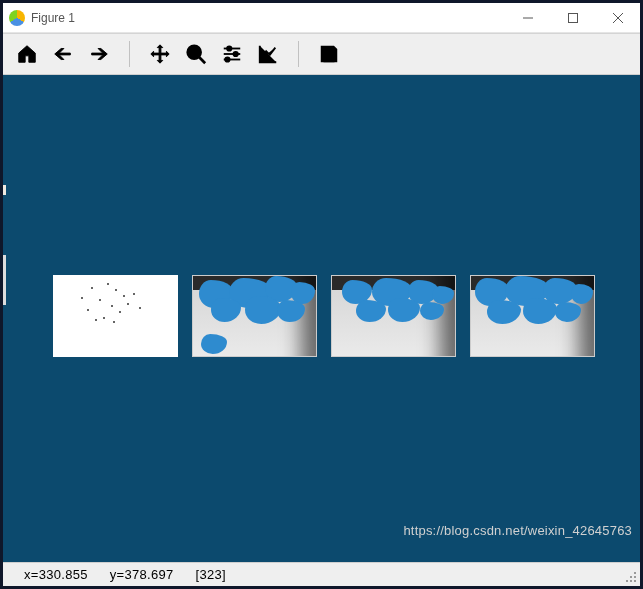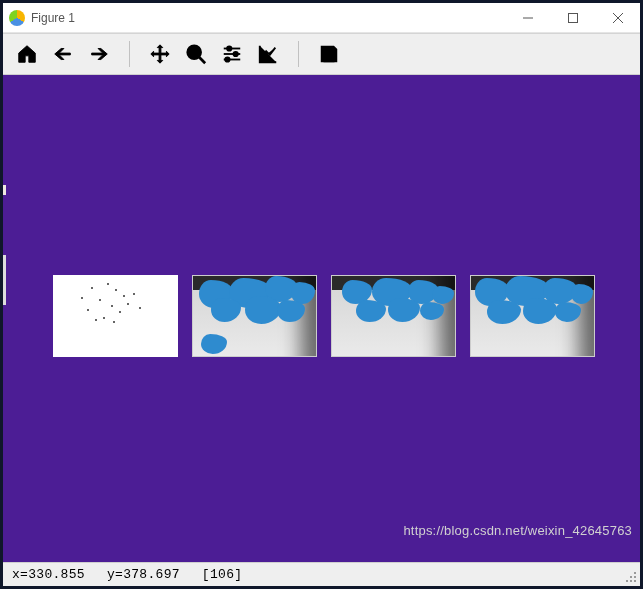--- a/index.html
+++ b/index.html
@@ -14,30 +14,30 @@
   .win-btn { width: 45px; height: 30px; display: flex; align-items: center; justify-content: center; color: #555; font-family: inherit; }
   .win-btn svg { width: 10px; height: 10px; stroke: #555; stroke-width: 1; fill: none; }
 
   
   .toolbar { height: 42px; background: #efefef; border-top: 1px solid #d4d4d4; border-bottom: 1px solid #cfcfcf; display: flex; align-items: center; padding-left: 8px; gap: 4px; }
   .tool-btn { width: 32px; height: 32px; display: flex; align-items: center; justify-content: center; border: none; background: transparent; cursor: pointer; }
   .tool-btn svg { width: 22px; height: 22px; fill: #000; stroke: #000; }
   .separator { width: 1px; height: 26px; background: #c1c1c1; margin: 0 10px; }
 
   
-  .canvas { flex: 1; background: #4c1d95; position: relative; overflow: hidden; }
+  .canvas { flex: 1; background: #0c4a6e; position: relative; overflow: hidden; }
   .row  { position: absolute; left: 50px; top: 200px; right: 30px; display: flex; gap: 14px; }
   .subplot { width: 125px; height: 82px; position: relative; overflow: hidden; }
   .sparse { background: #fff; position: relative; }
   .sparse span { position: absolute; width: 2px; height: 2px; background: #333; border-radius: 50%; }
   .photo { background: linear-gradient(180deg, #2a2a2a 0%, #2a2a2a 18%, #d8d8d8 18%, #eaeaea 100%); box-shadow: inset -40px 0 20px -25px rgba(0,0,0,.55); border: 1px solid #ccc; position: relative; }
   .blob { position: absolute; background: #2e8bcf; border-radius: 35% 65% 55% 45% / 50% 40% 60% 50%; }
 
   
-  .statusbar { height: 24px; background: #efefef; border-top: 1px solid #cfcfcf; display: flex; align-items: center; padding: 0 9px; font-size: 13px; letter-spacing: .3px; font-family: Liberation Mono, monospace; }
+  .statusbar { height: 24px; background: #efefef; border-top: 1px solid #cfcfcf; display: flex; align-items: center; padding: 0 21px; font-size: 13px; letter-spacing: .3px; font-family: Liberation Sans, sans-serif; }
   .statusbar .seg { margin-right: 22px; white-space: pre; }
   .watermark { position: absolute; right: 8px; bottom: 24px; color: #d0d0d0; font-size: 13px; letter-spacing: .2px; pointer-events: none; }
   .resize-grip { position: absolute; right: 2px; bottom: 2px; width: 12px; height: 12px; color: #b4b4b4; }
   .resize-grip svg { width: 12px; height: 12px; }
 
   
   .left-artifact { position: absolute; left: -1px; width: 4px; background: #efe9e0; }
 </style>
 </head>
 <body>
@@ -180,21 +180,21 @@
         <div class="blob" style="left:84px; top:26px; width:26px; height:20px;"></div>
       </div>
     </div>
 
     <div class="watermark">https://blog.csdn.net/weixin_42645763</div>
   </div>
 
   <div class="statusbar">
     <span class="seg"><span>x=</span><span>330.855</span></span>
     <span class="seg"><span>y=</span><span>378.697</span></span>
-    <span class="seg">[106]</span>
+    <span class="seg">[323]</span>
   </div>
 
   <div class="resize-grip">
     <svg viewBox="0 0 12 12">
         <g fill="#9a9a9a">
           <rect x="8" y="0" width="2" height="2"></rect>
           <rect x="4" y="4" width="2" height="2"></rect>
           <rect x="8" y="4" width="2" height="2"></rect>
           <rect x="0" y="8" width="2" height="2"></rect>
           <rect x="4" y="8" width="2" height="2"></rect>

